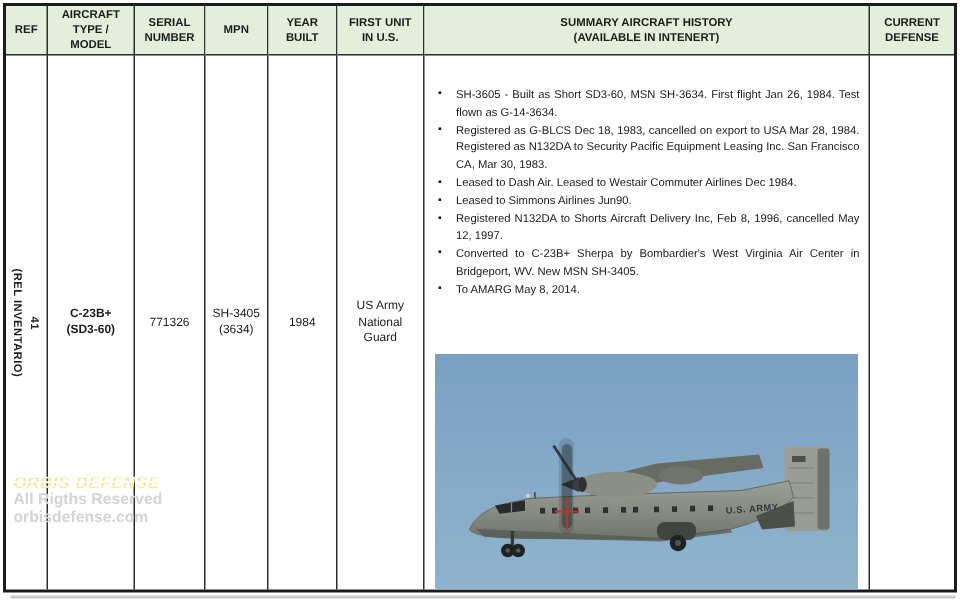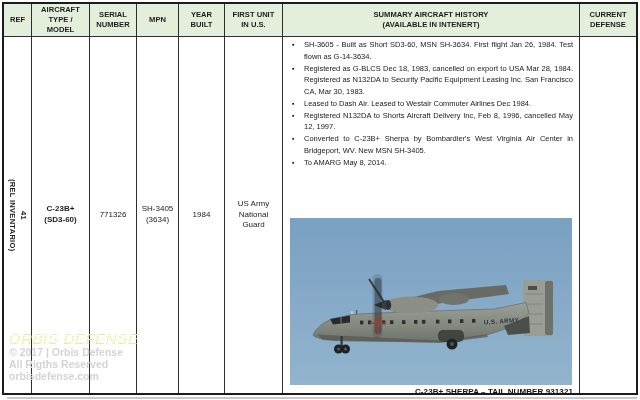--- a/index.html
+++ b/index.html
@@ -34,21 +34,21 @@
   .bold { font-weight:bold; }
   .vert {
     writing-mode: vertical-rl; text-orientation: mixed;
     font-weight:bold; font-size:7.5px; letter-spacing:.3px;
     text-align:center; line-height:1.5;
   }
 
   
   .summary {
     display:block; text-align:left; white-space:normal;
-    padding:2px 6px 0 6px; position:relative;
+    padding:20px 6px 0 6px; position:relative;
   }
   .bullets { height:177px; overflow:hidden; }
   .bullets ul { list-style:none; }
   .bullets li {
     position:relative; padding-left:15px; margin-bottom:0.5px;
     font-size:7.5px; line-height:11.5px; color:#1a1a1a;
     text-align:justify;
   }
   .bullets li::before {
     content:"▪"; position:absolute; left:3px; top:0;
@@ -57,22 +57,22 @@
   .photo-wrap { width:282px; margin:2px auto 0 auto; }
   .photo-wrap svg { display:block; }
   .caption {
     text-align:right; font-size:8px; font-weight:bold; color:#111;
     margin-top:2px; letter-spacing:.1px;
   }
 
   
   .watermark { position:absolute; left:9px; top:316px; z-index:4; pointer-events:none; }
   .wm-logo {
-    font-size:15px; font-weight:400; font-style:italic; letter-spacing:.6px;
-    color:#eaecA0; color:#eaeca0;margin-top:14px;
+    font-size:11px; font-weight:700; font-style:italic; letter-spacing:.6px;
+    color:#eaecA0; color:#eaeca0;
   }
   @supports (-webkit-background-clip: text) {
     .wm-logo {
       background: repeating-linear-gradient(180deg,#e9ec9b 0 1.7px,#fbfbe8 1.7px 3px);
       -webkit-background-clip:text; background-clip:text; color:transparent;
     }
   }
   .wm-gray { font-size:10.5px; font-weight:bold; color:#d4d4d4; line-height:11.8px; }
 
   .bottom-shadow {
@@ -117,20 +117,21 @@
 National
 Guard</span></div>
 
     <div class="cell summary">
       <div class="bullets">
         <ul>
 
         <li>SH-3605 - Built as Short SD3-60, MSN SH-3634. First flight Jan 26, 1984. Test flown as G-14-3634.</li>
             <li>Registered as G-BLCS Dec 18, 1983, cancelled on export to USA Mar 28, 1984. Registered as N132DA to Security Pacific Equipment Leasing Inc. San Francisco CA, Mar 30, 1983.</li>
             <li>Leased to Dash Air. Leased to Westair Commuter Airlines Dec 1984.</li>
+            <li>Leased to Simmons Airlines Jun90.</li>
             <li>Registered N132DA to Shorts Aircraft Delivery Inc, Feb 8, 1996, cancelled May 12, 1997.</li>
             <li>Converted to C-23B+ Sherpa by Bombardier's West Virginia Air Center in Bridgeport, WV. New MSN SH-3405.</li>
             <li>To AMARG May 8, 2014.</li>
           </ul>
       </div>
 
       <div class="photo-wrap">
         <svg width="282" height="167" viewBox="0 0 282 167" xmlns="http://www.w3.org/2000/svg">
           <defs>
             <linearGradient id="sky" x1="0" y1="0" x2="0" y2="1">
@@ -212,19 +213,18 @@
           </g>
         </svg>
       </div>
       <div class="caption">C-23B+ SHERPA – TAIL NUMBER 931321</div>
     </div>
 
   </div>
 
   <div class="watermark">
     <div class="wm-logo">ORBIS DEFENSE</div>
-    <div class="wm-gray">© 2017 | Orbis Defense</div>
     <div class="wm-gray">All Rigths Reserved</div>
     <div class="wm-gray">orbisdefense.com</div>
   </div>
 
   <div class="bottom-shadow"></div>
 </div>
 
 </body></html>

